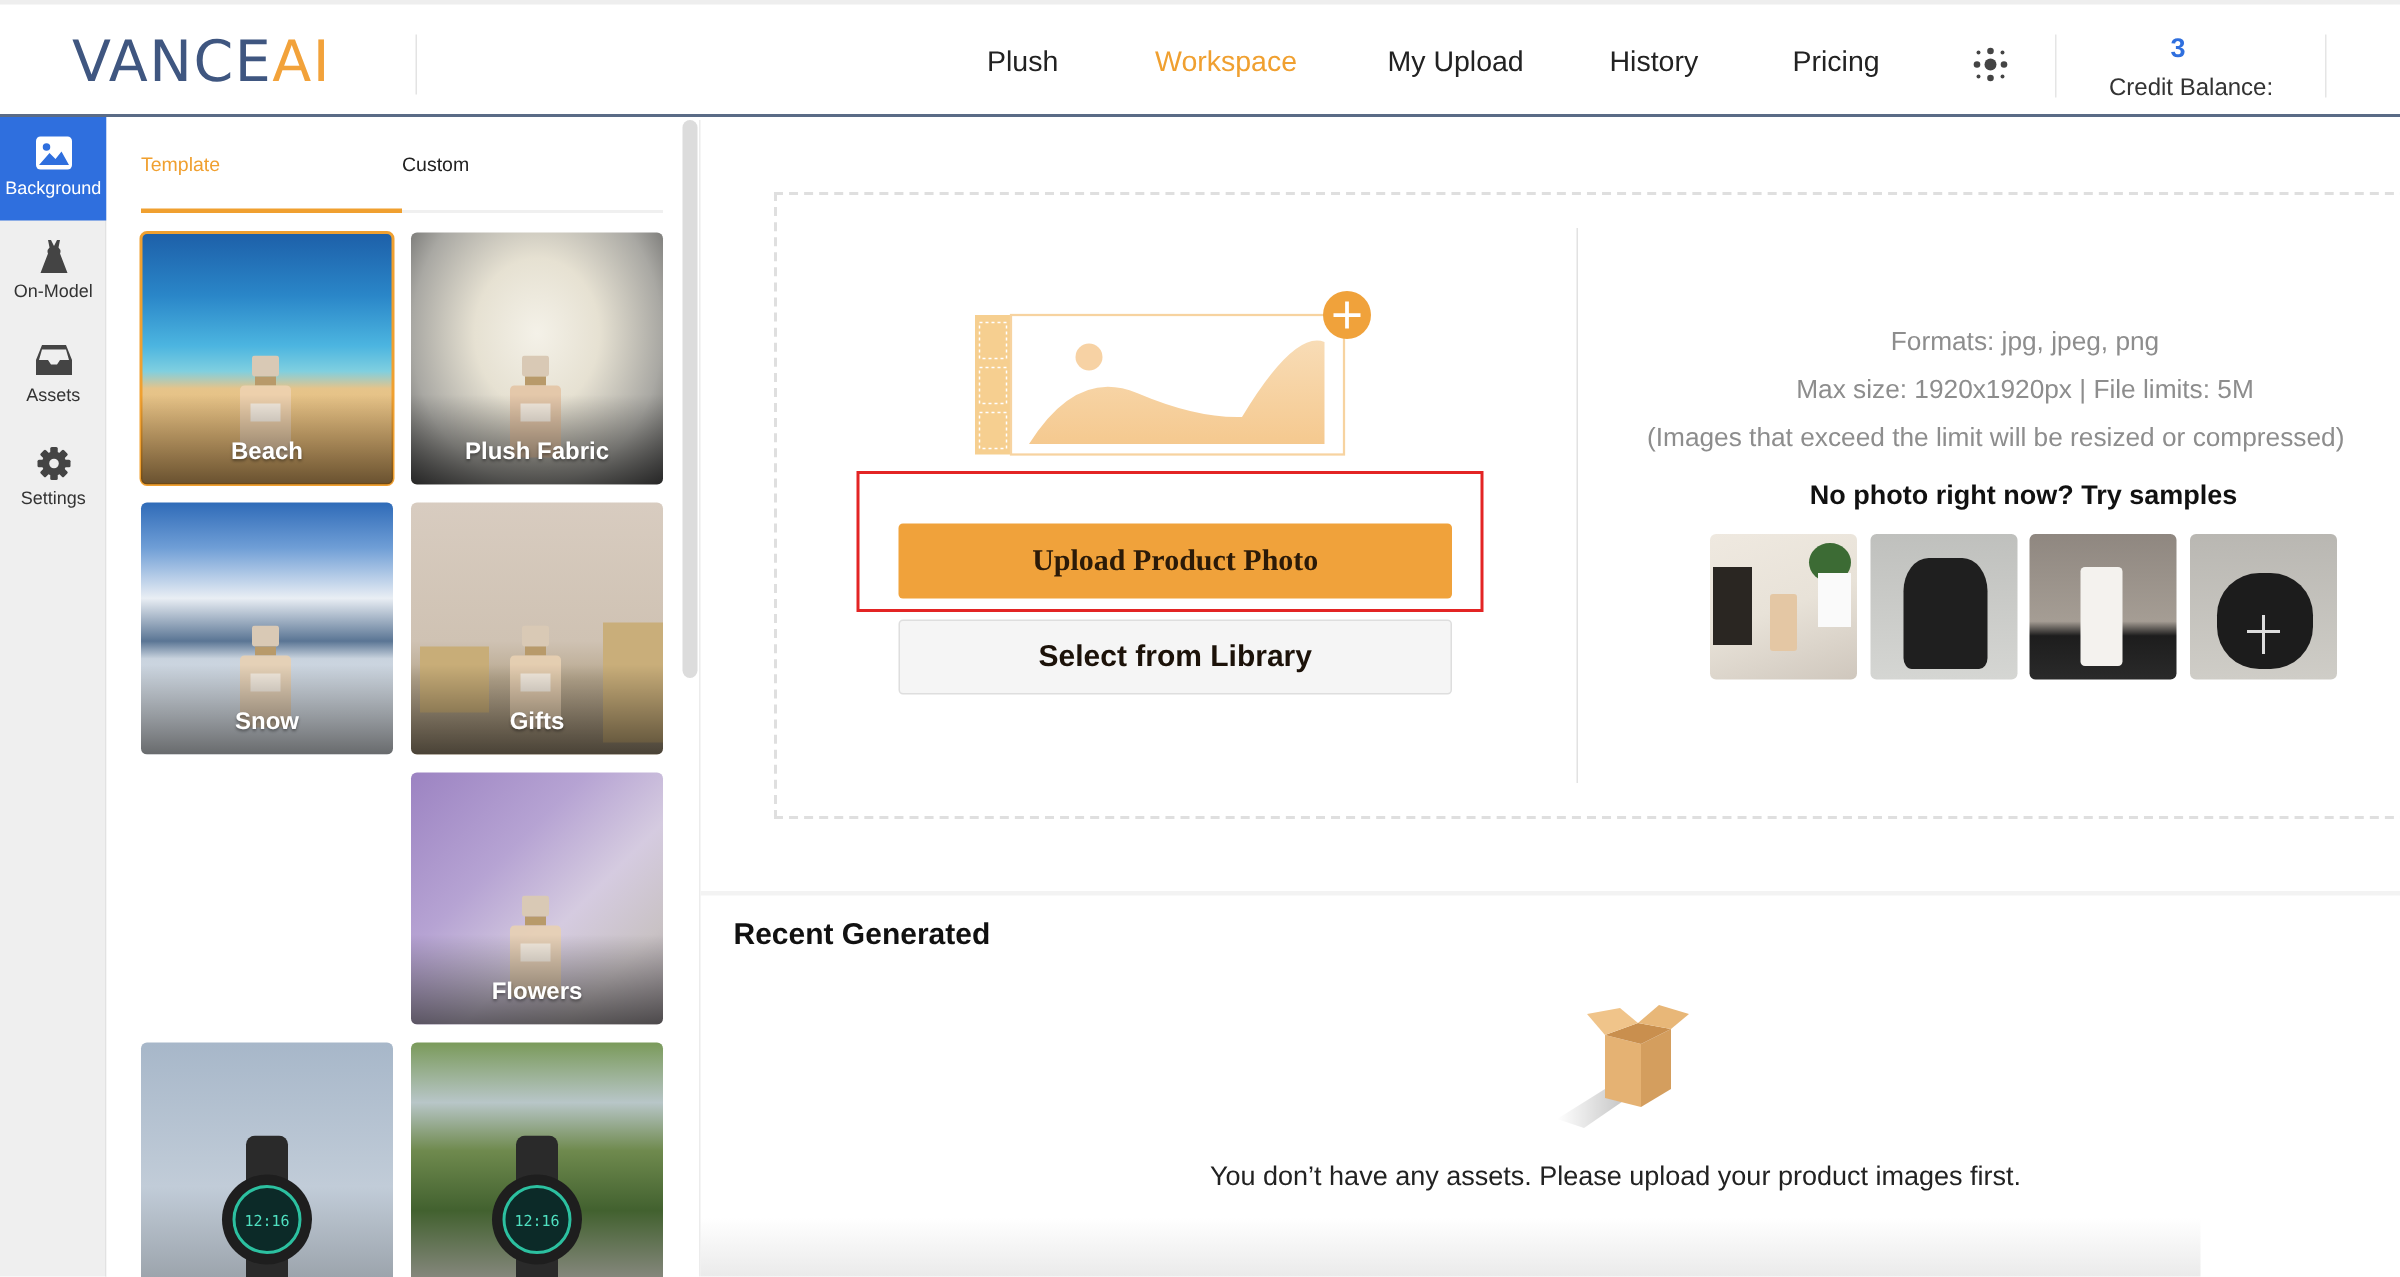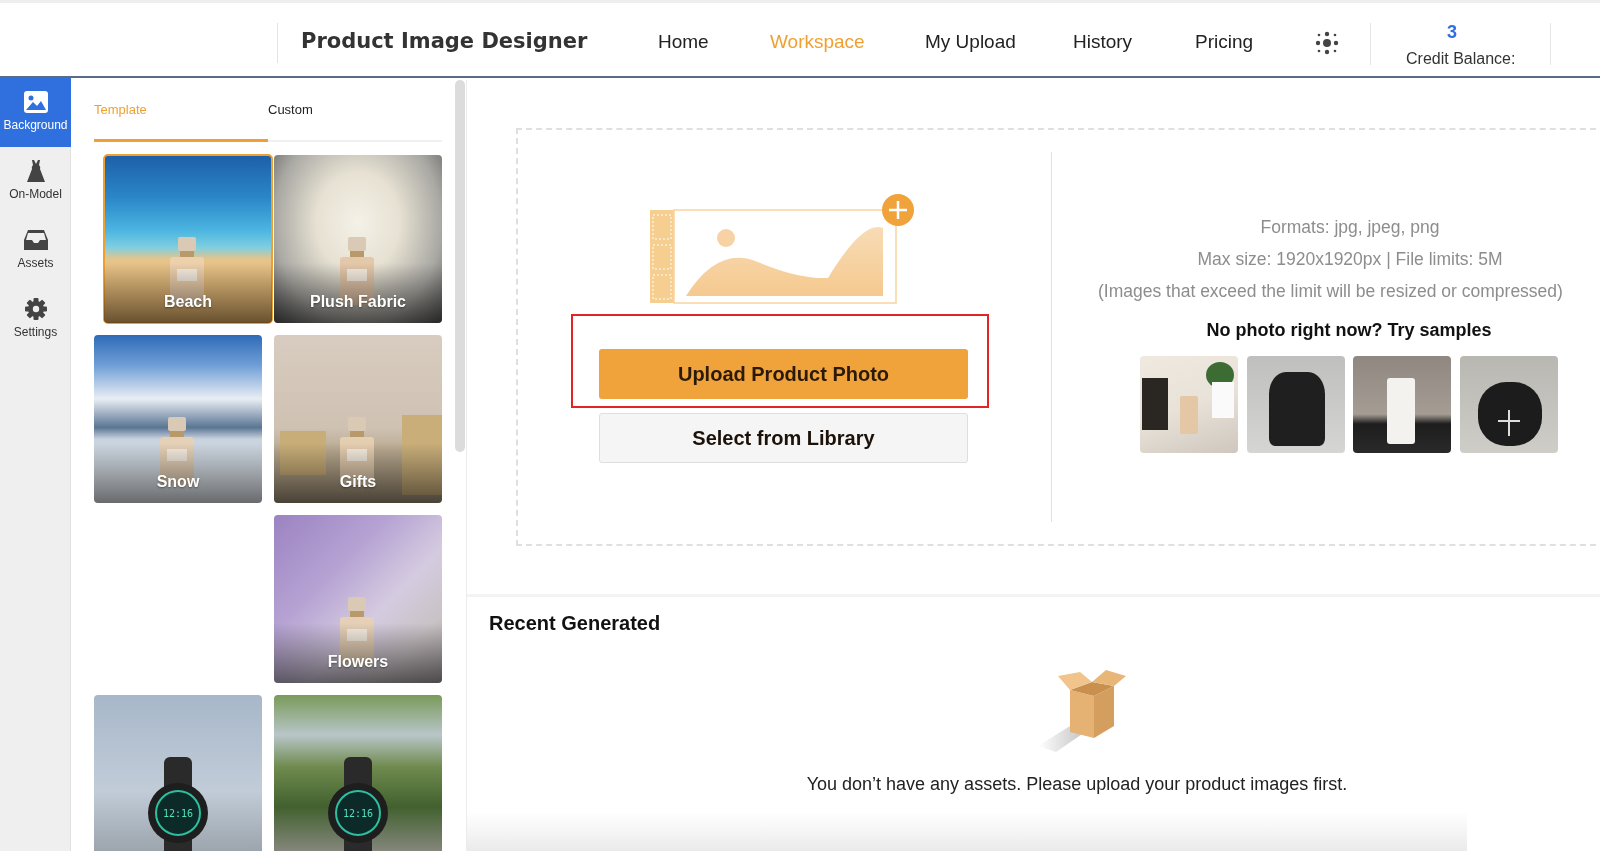--- a/index.html
+++ b/index.html
@@ -41,42 +41,42 @@
   .card .shade { position: absolute; left: 0; right: 0; bottom: 0; height: 60px; background: linear-gradient(rgba(0,0,0,0), rgba(0,0,0,0.55)); }
   .card .cap { position: absolute; left: 0; right: 0; bottom: 12px; text-align: center; color: #fff; font-size: 16px; font-weight: 700; text-shadow: 0 1px 2px rgba(0,0,0,0.4); }
   .bottle { position: absolute; left: 62px; top: 82px; width: 42px; height: 70px; }
   .watch { position: absolute; left: 44px; top: 62px; width: 80px; height: 106px; }
 
   
   .drop { position: absolute; left: 516px; top: 128px; width: 1100px; height: 418px; border: 2px dashed #dfdfdf; border-right: none; }
   .drop-split { position: absolute; left: 1051px; top: 152px; width: 1px; height: 370px; background: #e2e2e2; }
   .illus { position: absolute; left: 648px; top: 190px; width: 270px; height: 118px; }
   .red-frame { position: absolute; left: 571px; top: 314px; width: 418px; height: 94px; border: 2px solid #e32424; }
-  .btn-upload { position: absolute; left: 599px; top: 349px; width: 369px; height: 50px; background: #f0a23b; border: none; border-radius: 3px; font-size: 20px; font-weight: 700; color: #2b1a08; font-family: Liberation Sans, sans-serif; cursor: pointer; }
+  .btn-upload { position: absolute; left: 599px; top: 349px; width: 369px; height: 50px; background: #f0a23b; border: none; border-radius: 3px; font-size: 20px; font-weight: 700; color: #2b1a08; font-family: Liberation Serif, serif; cursor: pointer; }
   .btn-library { position: absolute; left: 599px; top: 413px; width: 369px; height: 50px; background: #f5f5f5; border: 1px solid #dedede; border-radius: 3px; font-size: 20px; font-weight: 700; color: #1c1209; font-family: "Liberation Sans", sans-serif; cursor: pointer; text-align: center; }
 
   .info { position: absolute; left: 1060px; width: 580px; text-align: center; font-size: 17.5px; color: #8d8d8d; white-space: nowrap; }
   .samples-title { position: absolute; left: 1060px; top: 320px; width: 578px; text-align: center; font-size: 18px; font-weight: 700; color: #111; }
   .sample { position: absolute; top: 356px; width: 98px; height: 97px; border-radius: 4px; overflow: hidden; cursor: pointer; }
 
   
   .recent-sep { position: absolute; left: 467px; top: 594px; width: 1133px; height: 3px; background: #f3f3f3; }
   .recent-title { position: absolute; left: 489px; top: 612px; font-size: 20px; font-weight: 700; color: #111; }
   .box-icon { position: absolute; left: 1030px; top: 668px; width: 100px; height: 84px; }
   .empty-msg { position: absolute; left: 467px; top: 774px; width: 1220px; text-align: center; font-size: 18px; color: #222; }
   .bottom-fade { position: absolute; left: 467px; top: 812px; width: 1000px; height: 39px; background: linear-gradient(rgba(255,255,255,0), rgba(232,232,232,0.9)); pointer-events: none; }
 </style>
 </head>
 <body>
 
 <div class="header">
+  <div class="logo"><span class="v">VANCE</span><span class="ai">AI</span></div>
   <div class="logo-sep"></div>
-  <div class="app-title">Product Image Designer</div>
-
-  <div class="nav" style="left:658px">Home</div>
+
+  <div class="nav" style="left:658px">Plush</div>
   <div class="nav active" style="left:770px">Workspace</div>
   <div class="nav" style="left:925px">My Upload</div>
   <div class="nav" style="left:1073px">History</div>
   <div class="nav" style="left:1195px">Pricing</div>
 
   <svg class="apps-icon" viewBox="0 0 28 28">
     <circle cx="14" cy="14" r="4" fill="#444"></circle>
     <circle cx="14" cy="5" r="2.2" fill="#444"></circle>
     <circle cx="14" cy="23" r="2.2" fill="#444"></circle>
     <circle cx="5" cy="14" r="2.2" fill="#444"></circle>
@@ -128,21 +128,21 @@
     <span class="lbl">Settings</span>
   </div>
 </div>
 
 <div class="panel">
   <div class="tab active" style="left:23px">Template</div>
   <div class="tab" style="left:197px">Custom</div>
   <div class="tab-underline-base"></div>
   <div class="tab-underline"></div>
 
-  <div class="card selected" style="left:33px; top:77px; background: linear-gradient(#1d5fa8 0%, #2a86c8 25%, #4cb5e0 45%, #7fcfe0 55%, #e6c48a 62%, #e8b46a 100%);">
+  <div class="card selected" style="left:23px; top:77px; background: linear-gradient(#1d5fa8 0%, #2a86c8 25%, #4cb5e0 45%, #7fcfe0 55%, #e6c48a 62%, #e8b46a 100%);">
     <svg class="bottle" viewBox="0 0 42 70">
         <rect x="12" y="0" width="18" height="14" rx="2" fill="#d9c9b5"></rect>
         <rect x="14" y="14" width="14" height="6" fill="#b89a6a"></rect>
         <rect x="4" y="20" width="34" height="48" rx="3" fill="#edd2b0" opacity="0.9"></rect>
         <rect x="11" y="32" width="20" height="12" fill="#f5ece0"></rect>
       </svg>
     <div class="shade"></div>
     <div class="cap">Beach</div>
   </div>
 

